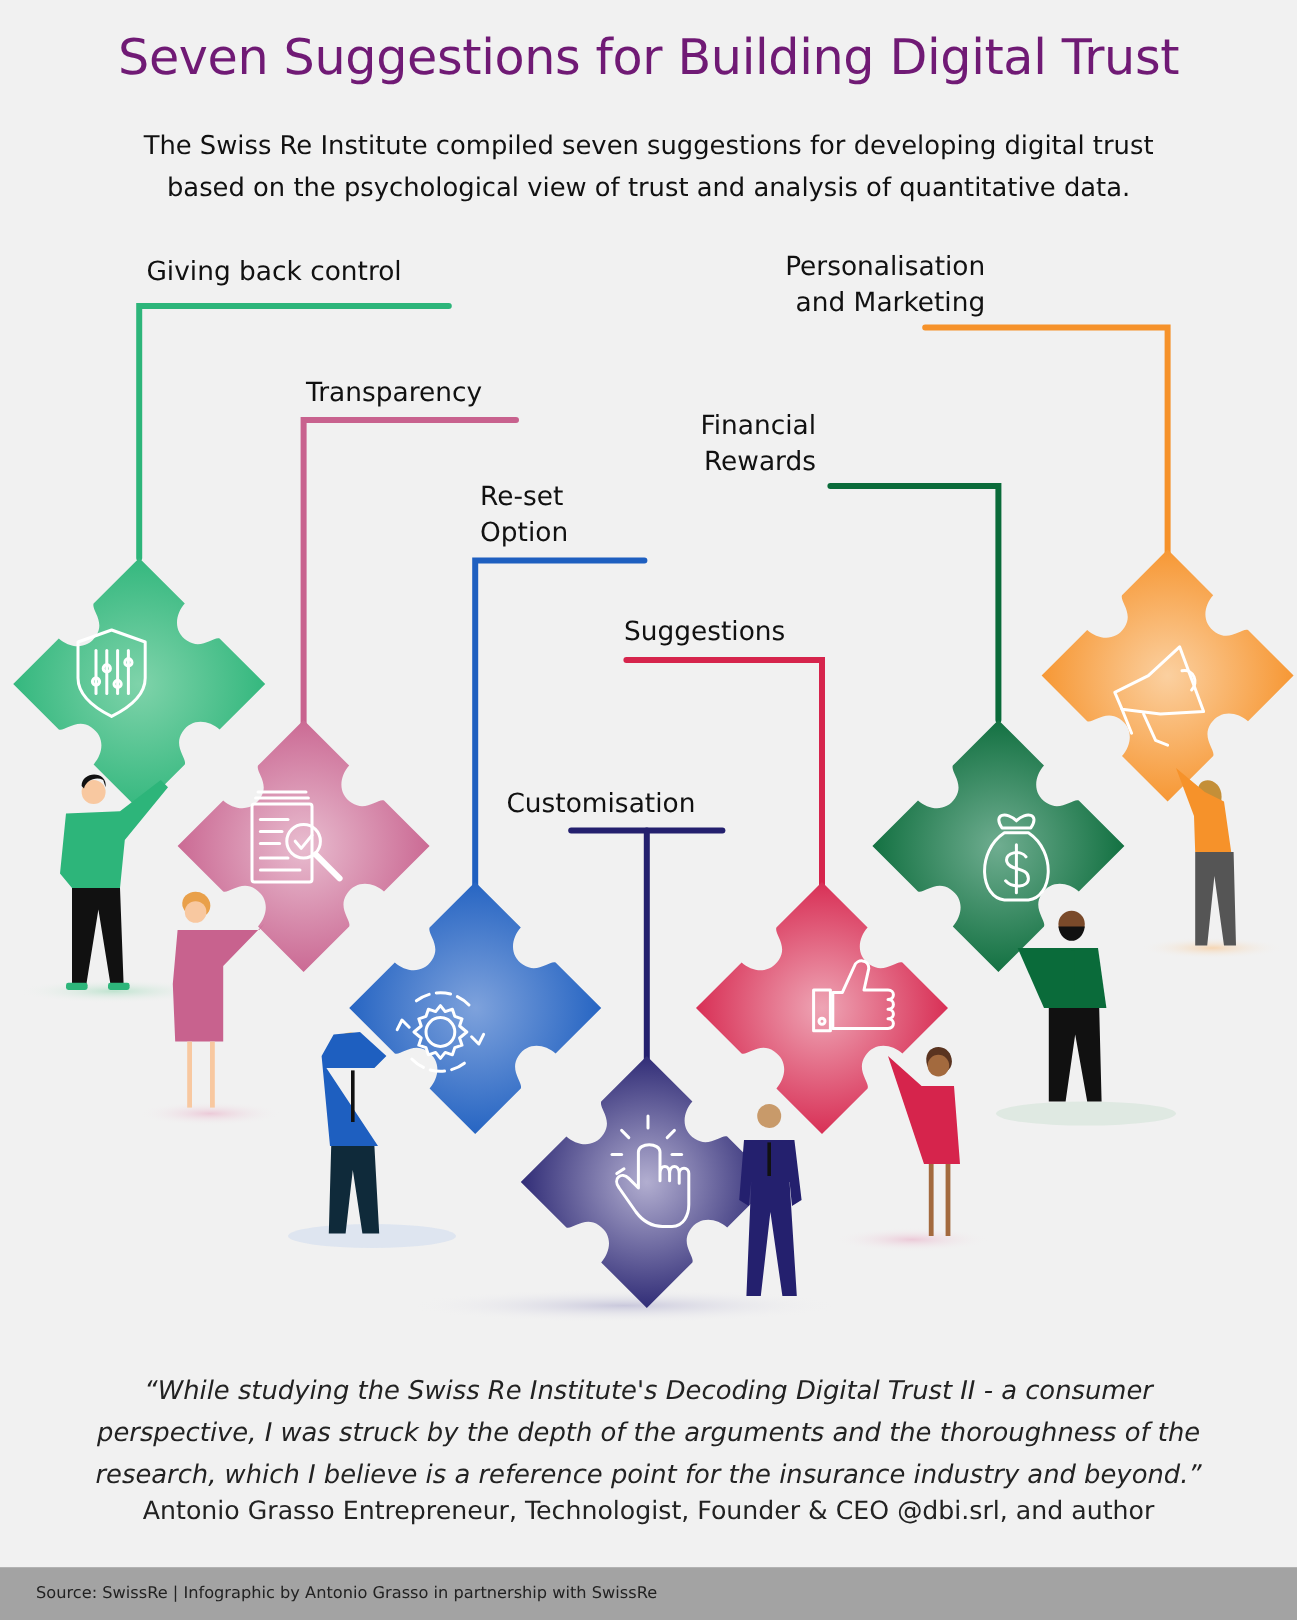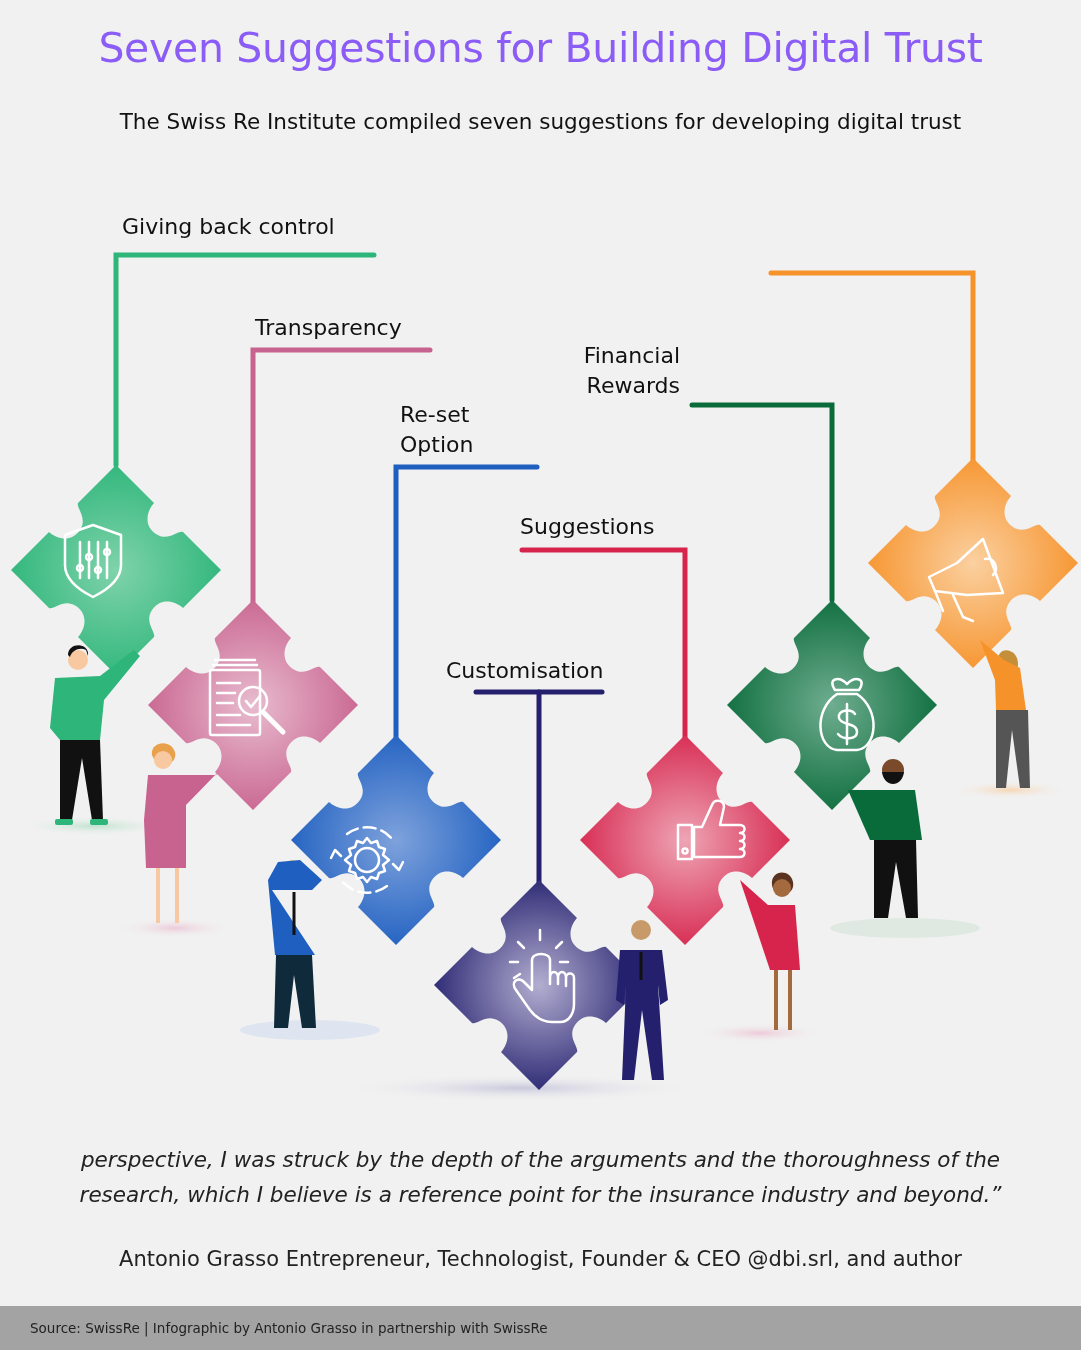--- a/index.html
+++ b/index.html
@@ -1,35 +1,36 @@
 <!DOCTYPE html>
 <html><head>
 <meta charset="utf-8">
 <style>
   * { box-sizing: border-box; margin: 0; padding: 0; }
   html, body { width: 1081px; height: 1350px; background: #f1f1f1; overflow: hidden; }
   body { position: relative; font-family: "DejaVu Sans", "Liberation Sans", sans-serif; color: #111; }
-  .title { position: absolute; top: 24px; left: 0; width: 1081px; text-align: center; font-size: 41px; font-weight: 400; letter-spacing: -0.3px; color: #8b5cf6; }
+  .title { position: absolute; top: 24px; left: 0; width: 1081px; text-align: center; font-size: 41px; font-weight: 400; letter-spacing: -0.3px; color: #701a75; }
   .subtitle { position: absolute; top: 92px; left: 30px; width: 1021px; text-align: center; font-size: 21.5px; line-height: 35px; color: #111; margin-top: 12px; }
   .stage { position: absolute; top: 0; left: 0; width: 929px; height: 1130px; padding-left: 40px; }
   .label { position: absolute; font-size: 22px; line-height: 30px; color: #111; white-space: nowrap; }
   .label.right { text-align: right; }
   .quote { position: absolute; top: 1142px; left: 20px; width: 1041px; text-align: center; font-size: 21.5px; line-height: 35px; font-style: italic; color: #222; }
   .attrib { position: absolute; top: 1247px; left: 0; width: 1081px; text-align: center; font-size: 21px; color: #222; }
   .footer { position: absolute; top: 1306px; left: 0; width: 1081px; height: 44px; background: #a3a3a3; }
   .footer .src { position: absolute; left: 30px; top: 14px; font-size: 13.5px; color: #222; }
   .footer .social { position: absolute; top: 10px; display: flex; align-items: center; gap: 8px; font-size: 13.5px; color: #222; margin-top: 37px; }
   .icon-box { width: 26px; height: 26px; border-radius: 6px; display: flex; align-items: center; justify-content: center; }
 </style>
 </head>
 <body>
 
 <div class="title">Seven Suggestions for Building Digital Trust</div>
 <div class="subtitle">
   <div>The Swiss Re Institute compiled seven suggestions for developing digital trust</div>
+  <div>based on the psychological view of trust and analysis of quantitative data.</div>
 </div>
 
 <div class="stage">
   <svg width="1081" height="1130" viewBox="0 0 1081 1130" style="position:absolute;left:0;top:0">
     <defs>
       <radialGradient id="gGreen" cx="50%" cy="50%" r="55%">
           <stop offset="0%" stop-color="#7fd3aa"></stop>
           <stop offset="100%" stop-color="#2db57a"></stop>
         </radialGradient>
       <radialGradient id="gPink" cx="50%" cy="50%" r="55%">
@@ -228,29 +229,34 @@
       <path d="M996,710 L1028,710 L1030,788 L1020,788 L1012,730 L1006,788 L996,788 Z" fill="#555"></path>
     </g>
   </svg>
 
   <div class="label" style="left:122px;top:212px">Giving back control</div>
   <div class="label" style="left:255px;top:313px">Transparency</div>
   <div class="label" style="left:400px;top:400px">
     <div>Re-set</div>
     <div>Option</div>
   </div>
-  <div class="label" style="left:446px;top:656px">Customisation</div>
+  <div class="label" style="left:422px;top:656px">Customisation</div>
   <div class="label" style="left:520px;top:512px">Suggestions</div>
   <div class="label right" style="right:249px;top:341px">
     <div>Financial</div>
     <div>Rewards</div>
   </div>
+  <div class="label right" style="right:108px;top:208px">
+    <div>Personalisation</div>
+    <div>and Marketing</div>
+  </div>
 </div>
 
 <div class="quote">
+  <div>“While studying the Swiss Re Institute's Decoding Digital Trust II - a consumer</div>
   <div>perspective, I was struck by the depth of the arguments and the thoroughness of the</div>
   <div>research, which I believe is a reference point for the insurance industry and beyond.”</div>
 </div>
 <div class="attrib">Antonio Grasso Entrepreneur, Technologist, Founder &amp; CEO @dbi.srl, and author</div>
 
 <div class="footer">
   <div class="src">Source: SwissRe | Infographic by Antonio Grasso in partnership with SwissRe</div>
   <div class="social" style="left:752px">
     <div class="icon-box" style="background:#1da1f2">
       <svg width="18" height="16" viewBox="0 0 24 20">

